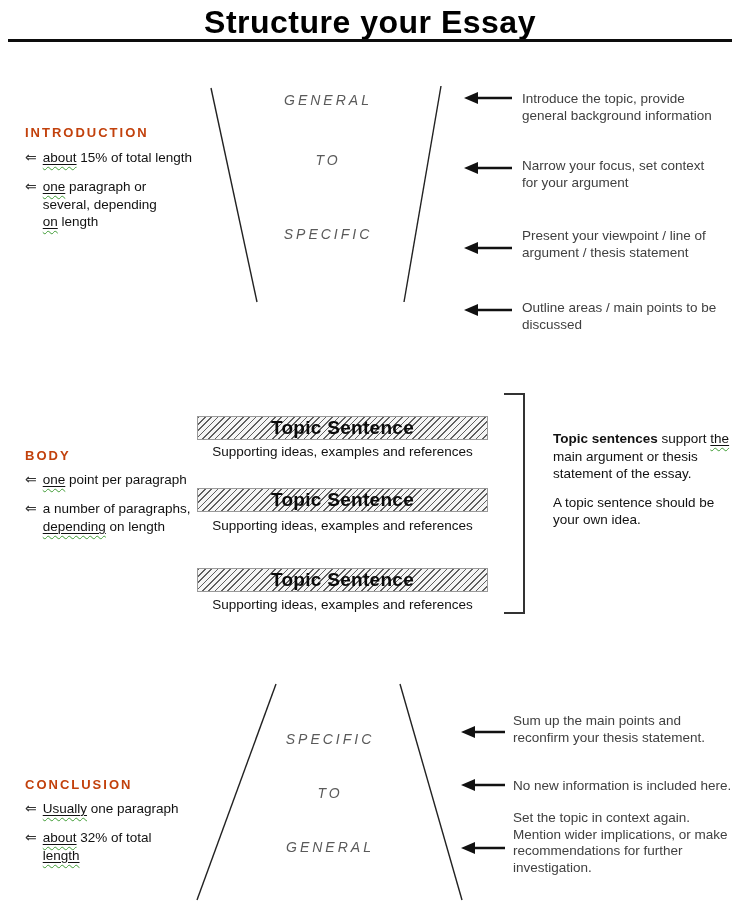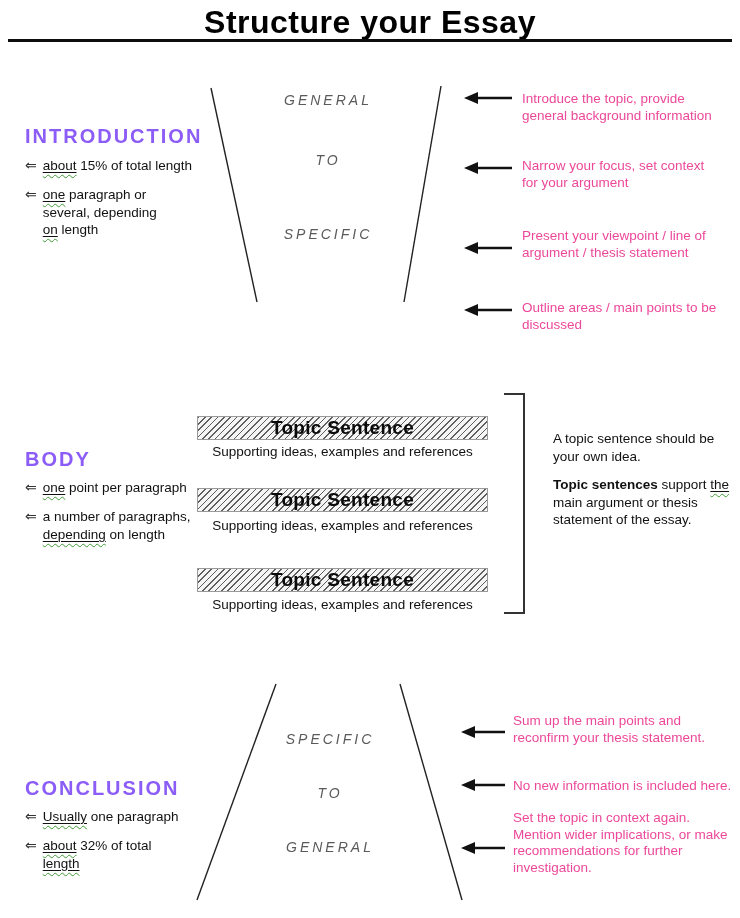--- a/index.html
+++ b/index.html
@@ -12,36 +12,36 @@
 
   
   .title { top:4px; left:0; width:740px; text-align:center;
            font-size:32px; font-weight:bold; letter-spacing:.5px; color:#000; }
   .rule  { top:39px; left:8px; width:724px; height:3px; background:#0d0d0d; }
 
   
   .overlay { top:0; left:0; width:740px; height:918px; pointer-events:none; }
 
   
-  .sec-head { color:#8b5cf6; font-size:20px; font-weight:600; letter-spacing:2px; }
+  .sec-head { color:#c2410c; font-size:13px; font-weight:600; letter-spacing:2px; }
 
   
   .funnel-label { color:#5a5a5a; font-size:14px; letter-spacing:3px; text-align:center; width:160px;font-style:italic; }
 
   
   .bullet { display:flex; font-size:13.5px; line-height:1.32; color:#111; }
   .bullet .ar { color:#333; margin-right:6px; font-size:14px; line-height:1.2; flex:0 0 auto; }
   .bullet .bt { flex:1 1 auto; }
 
   
   .uw { text-decoration:underline; text-decoration-thickness:1px; text-underline-offset:2px; }
   .uw .wv { text-decoration:underline wavy #3f9c35; text-decoration-thickness:1px; text-underline-offset:4px; }
 
   
-  .pt { font-size:13.5px; line-height:1.24; color:#ec4899; }
+  .pt { font-size:13.5px; line-height:1.24; color:#404040; }
 
   
   .bar { left:197px; width:291px; height:24px;
          background:repeating-linear-gradient(135deg,#5f5f5f 0 1.2px,#f5f5f5 1.2px 4.5px);
          border:1px solid #9a9a9a;
          display:flex; align-items:center; justify-content:center; box-sizing:border-box; }
   .bar-label { font-weight:bold; font-size:19px; color:#0a0a0a; letter-spacing:.3px; }
   .caption { left:197px; width:291px; text-align:center; font-size:13.5px; color:#111; }
 
   .note { font-size:13.5px; line-height:1.3; }
@@ -137,22 +137,22 @@
   <span class="bar-label">Topic Sentence</span>
 </div>
 <div class="abs caption" style="top:518px;">Supporting ideas, examples and references</div>
 
 <div class="abs bar" style="top:568px;">
   <span class="bar-label">Topic Sentence</span>
 </div>
 <div class="abs caption" style="top:597px;">Supporting ideas, examples and references</div>
 
 <div class="abs note" style="left:553px; top:430px; width:178px;">
+  <p><span class="b">Topic sentences</span><span> support </span><span class="uw"><span class="wv">the</span></span><span> main argument or thesis statement of the essay.</span></p>
   <p>A topic sentence should be your own idea.</p>
-  <p><span class="b">Topic sentences</span><span> support </span><span class="uw"><span class="wv">the</span></span><span> main argument or thesis statement of the essay.</span></p>
 </div>
 
 <div class="abs" style="left:25px; top:777px; width:170px;">
   <div class="sec-head">CONCLUSION</div>
   <div class="bullet" style="margin-top:8px;">
     <span class="ar">⇐</span>
     <span class="bt"><span class="uw"><span class="wv">Usually</span></span><span> one paragraph</span></span>
   </div>
   <div class="bullet" style="margin-top:11px; width:150px;">
     <span class="ar">⇐</span>

